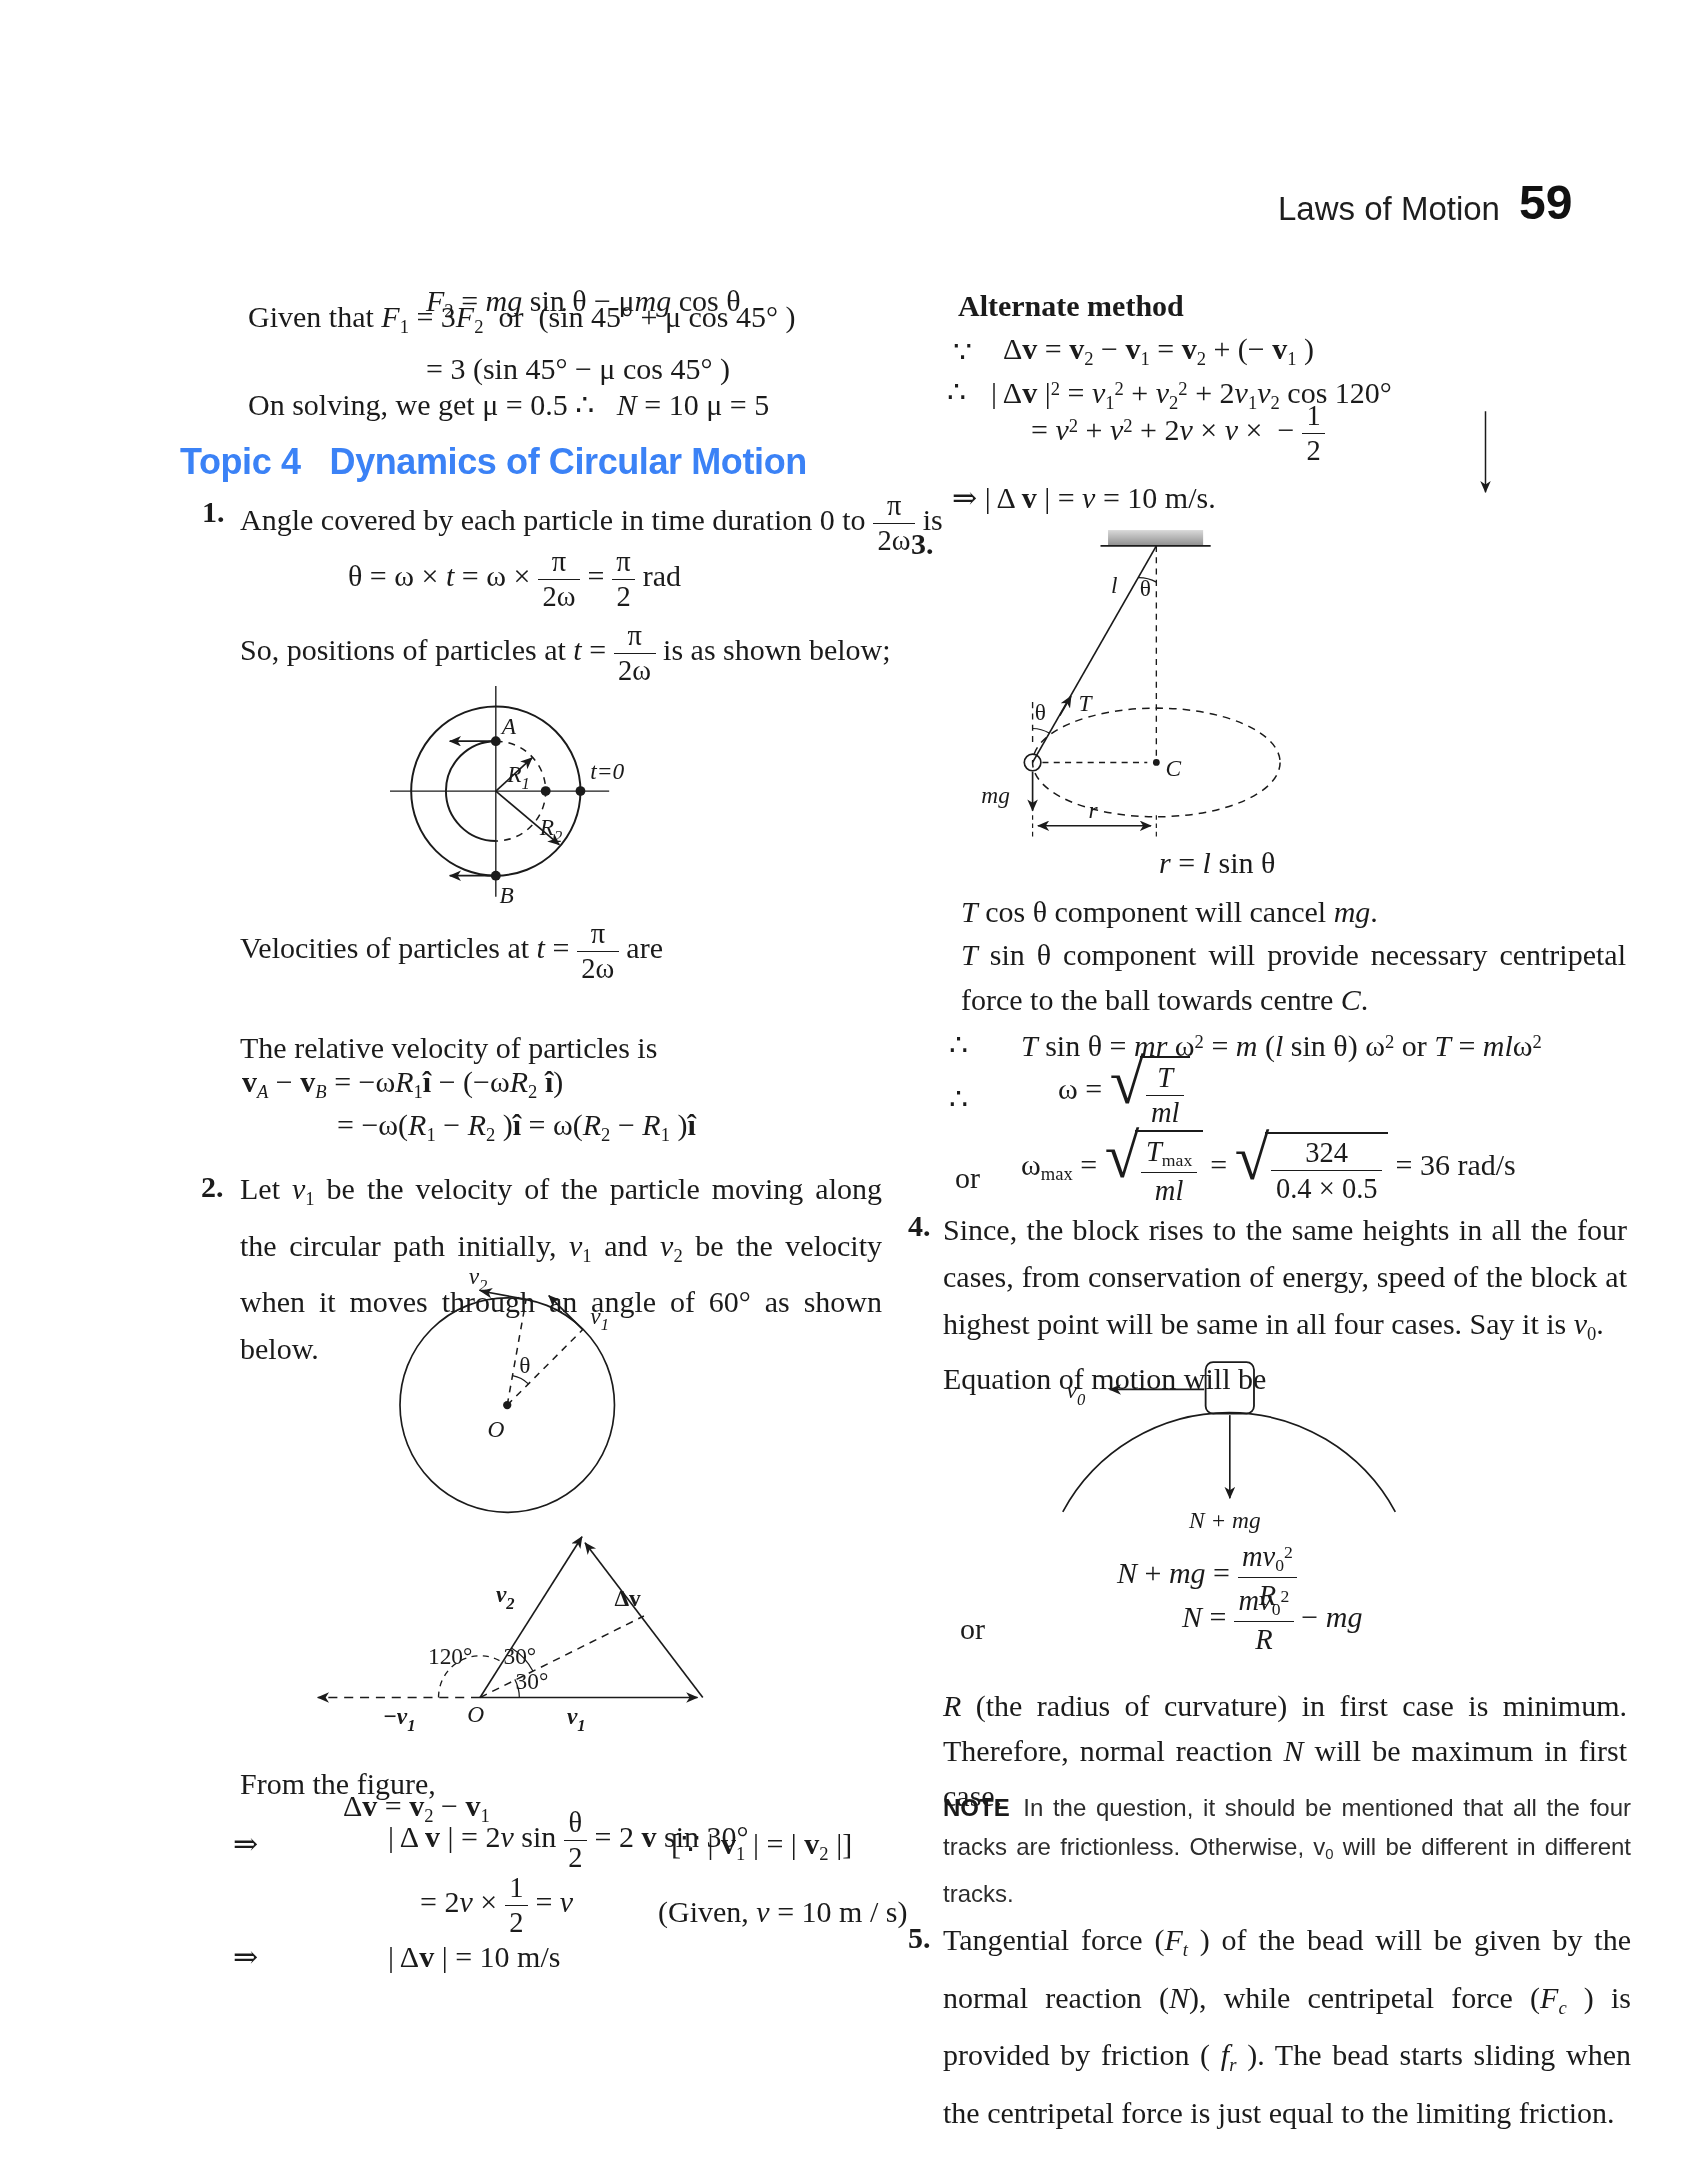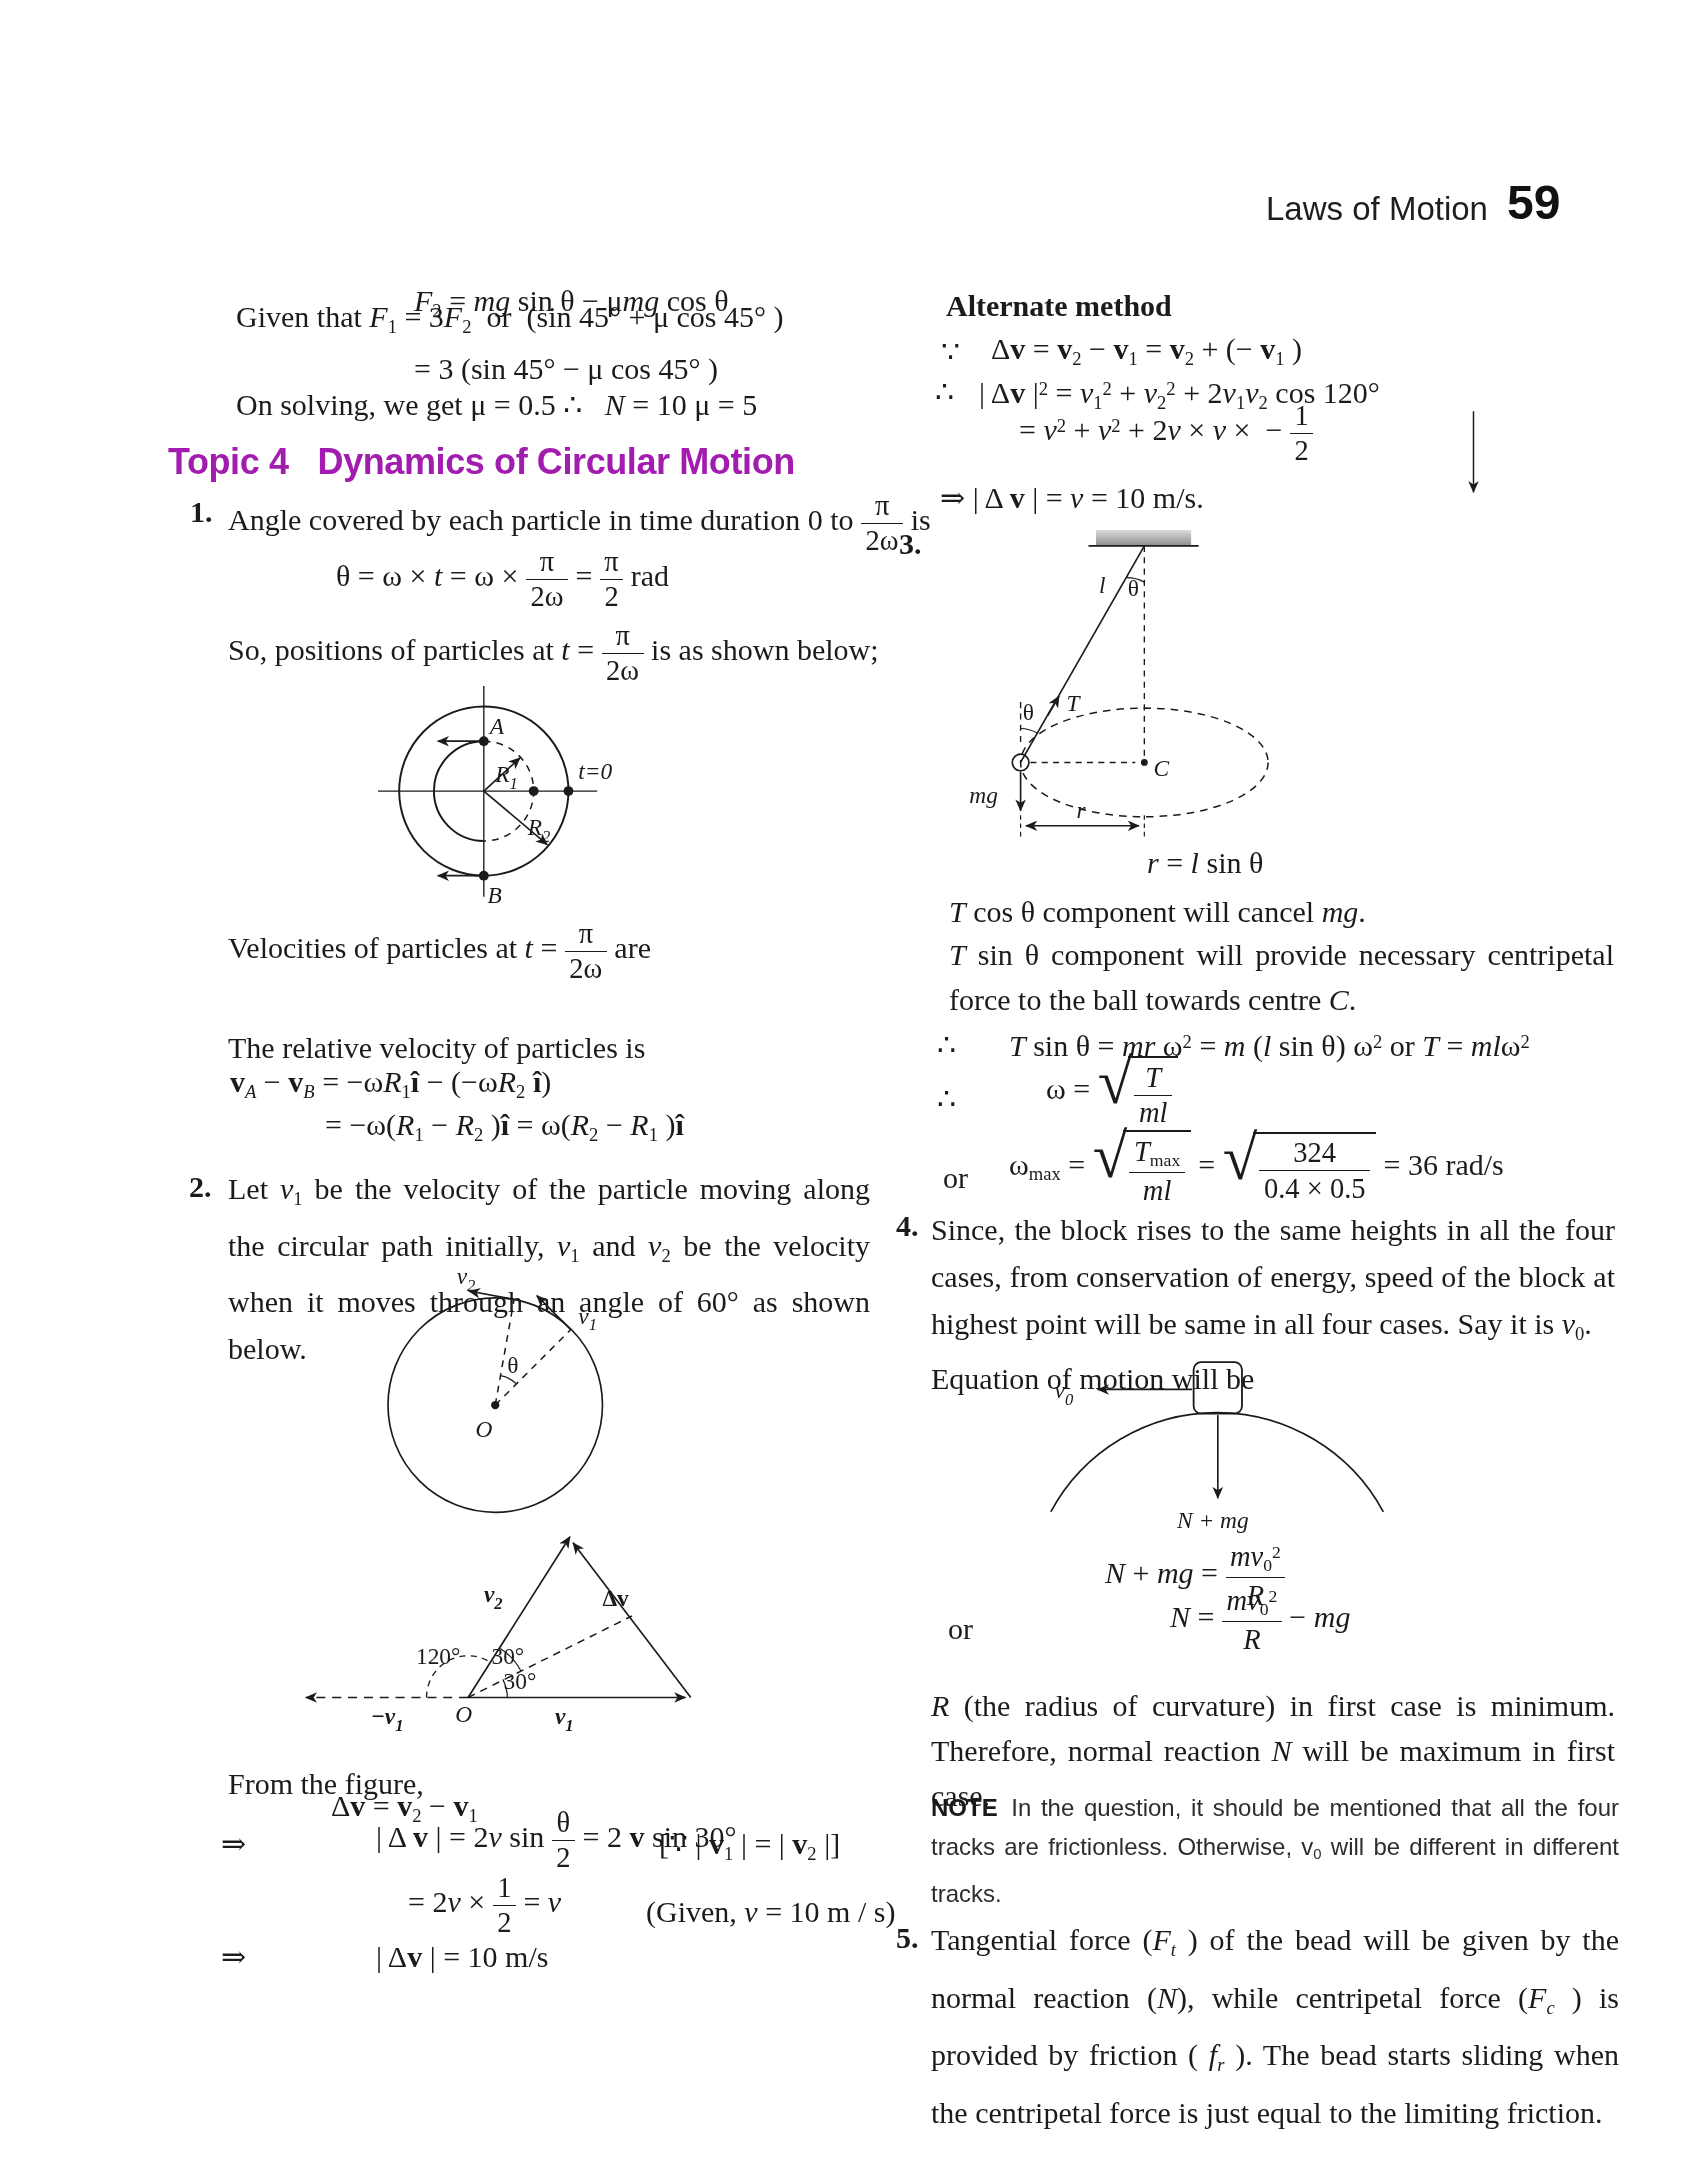--- a/index.html
+++ b/index.html
@@ -1,28 +1,28 @@
 <!DOCTYPE html>
 <html style="font-size:12px"><head>
 <meta charset="utf-8">
 <style>
   html,body{margin:0;padding:0;background:#fff;}
   .page{position:relative;width:1664px;height:2172px;background:#fff;overflow:hidden;
-        font-family:"Liberation Serif","DejaVu Serif",serif;color:#1b1b1b;}
+        font-family:"Liberation Serif","DejaVu Serif",serif;color:#1b1b1b;margin-left:12px;}
   .abs{position:absolute;white-space:nowrap;}
   .just{position:absolute;text-align:justify;white-space:normal;}
   .t{font-size:30px;line-height:45px;}
   .t i{font-style:italic;}
   sub{font-size:62%;vertical-align:-0.3em;}
   sup{font-size:62%;vertical-align:0.45em;}
   .marker{font-weight:700;font-size:30px;}
   .hdrtitle{font-family:"Liberation Sans","DejaVu Sans",sans-serif;font-size:33px;color:#1e1e1e;}
   .hdrpage{font-family:"Liberation Sans","DejaVu Sans",sans-serif;font-size:48px;font-weight:700;color:#111;}
   .topic{font-family:"Liberation Sans","DejaVu Sans",sans-serif;font-weight:700;font-size:36px;
-         letter-spacing:-0.4px;color:#a21caf;}
+         letter-spacing:-0.4px;color:#3b82f6;}
   .topic .tn{margin-right:29px;}
   .alt-title{font-weight:700;font-size:30px;}
   .fr{display:inline-block;vertical-align:middle;text-align:center;font-size:0.95em;line-height:1.1;}
   .fr .n{display:block;padding:0 4.5px 1.5px 4.5px;}
   .fr .d{display:block;border-top:1.9px solid #1b1b1b;padding:1.5px 4.5px 0 4.5px;}
   .sq{display:inline-flex;vertical-align:middle;align-items:flex-start;}
   .sq .rd{font-size:2.1em;line-height:0.85;margin-right:-3.8px;font-style:normal;}
   .sq .rc{border-top:2.3px solid #1b1b1b;padding:3.8px 6px 0 6px;}
   .sq .rc .fr{vertical-align:top;}
   .note{font-family:"Liberation Sans","DejaVu Sans",sans-serif;font-size:24px;line-height:39px;color:#2d2d2d;}

